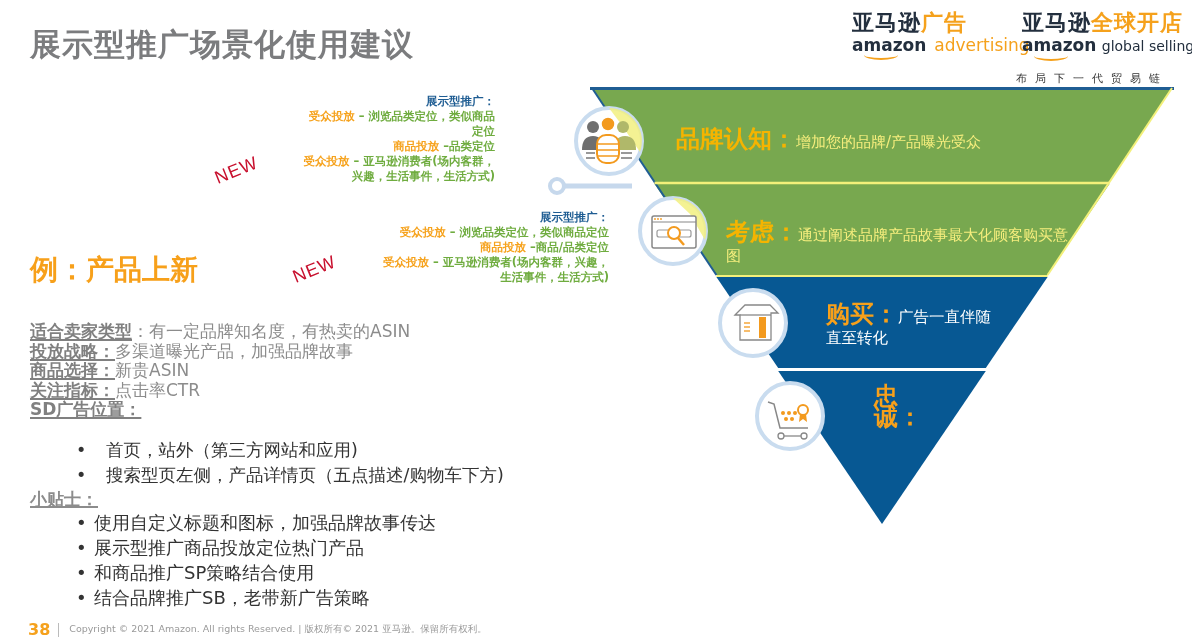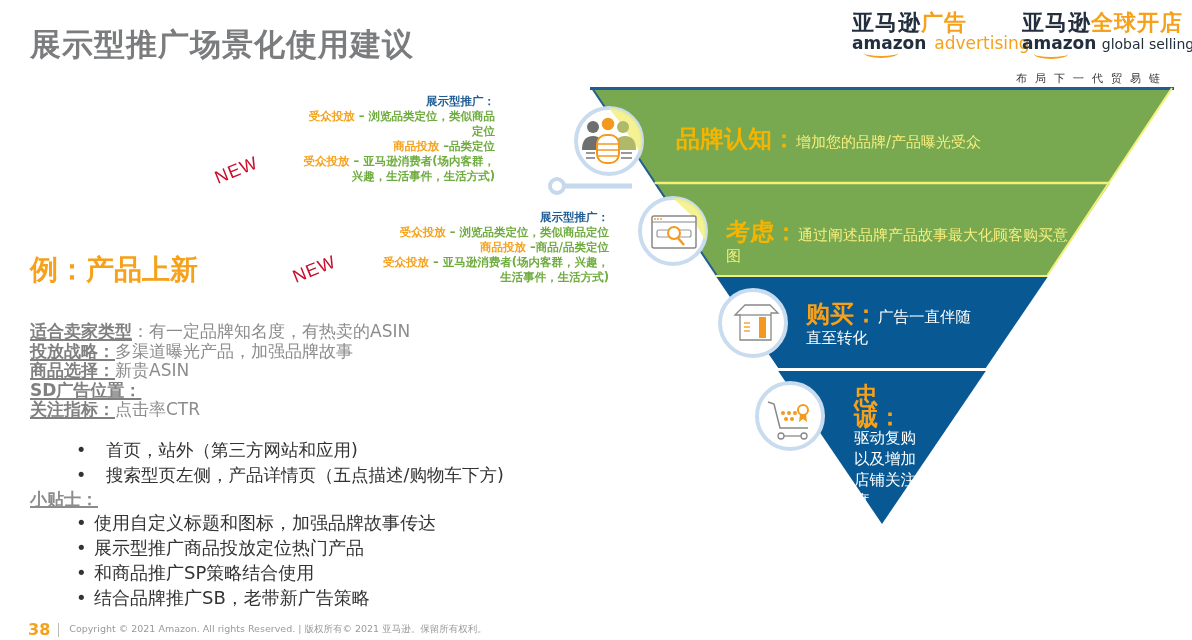--- a/index.html
+++ b/index.html
@@ -5,21 +5,21 @@
   html, body { margin:0; padding:0; }
   body { width:1192px; height:640px; background:#ffffff; position:relative; overflow:hidden;
          font-family:"DejaVu Sans","Liberation Sans",sans-serif; }
   .abs { position:absolute; }
   .title { left:30px; top:24px; font-size:31px; font-weight:bold; color:#7b7c7e; letter-spacing:1px; white-space:nowrap; }
 
   
   .logo { top:10px; white-space:nowrap; }
   .logo .cn { font-size:22px; font-weight:bold; letter-spacing:1px; line-height:26px; }
   .logo .cn .dark { color:#232f3e; }
-  .logo .cn .orange { color:#f5a11c; }
+  .logo .cn .orange { color:#f5a11c;font-family:Liberation Mono, monospace; }
   .logo .en { font-size:17px; line-height:18px; margin-top:-2px; }
   .logo .en .amz { font-weight:bold; color:#232f3e; }
   .logo .en .adv { color:#f5a11c;padding-left:8px; }
   .logo .en .gs { color:#232f3e; font-size:14px; }
   .smile { width:34px; height:8px; border-bottom:2px solid #f5a11c; border-radius:0 0 50% 50%; margin-left:12px; margin-top:-4px; }
   .slogan { right:24px; top:71px; font-size:11px; color:#333; letter-spacing:8px; white-space:nowrap; }
 
   
   .callout { text-align:right; font-size:11.5px; font-weight:bold; line-height:15px; white-space:nowrap; }
   .c-blue { color:#1f5d93; }
@@ -37,21 +37,21 @@
   .bullets2 { left:76px; top:510px; font-size:18px; color:#333; line-height:25px; white-space:nowrap; }
   .bullets2 .row span.dot { display:inline-block; width:18px; }
 
   .footer { left:28px; top:620px; font-size:9.5px; color:#9a9a9a; white-space:nowrap; display:flex; align-items:center; }
   .footer .pg { color:#f5a11c; font-size:16px; font-weight:bold; margin-right:8px; }
   .footer .sep { width:1px; height:14px; background:#bbb; margin-right:10px; }
 
   
   .ftext { color:#f6ee7d; font-size:15px; line-height:21px; }
   .ftext .lbl { color:#f5b400; font-size:24px; font-weight:bold; }
-  .ftext.blue { color:#ffffff; font-size:15.5px; }
+  .ftext.blue { color:#ffffff; font-size:15.5px;margin-left:20px; }
   .ftext.blue .lbl { color:#f7a01a; }
 </style>
 </head>
 <body>
 
 <div class="abs title">展示型推广场景化使用建议</div>
 
 <div class="abs logo" style="left:852px;">
   <div class="cn"><span class="dark">亚马逊</span><span class="orange">广告</span></div>
   <div class="en"><span class="amz">amazon</span><span class="adv">advertising</span></div>
@@ -148,21 +148,20 @@
   <span class="lbl">品牌认知：</span><span>增加您的品牌/产品曝光受众</span>
 </div>
 <div class="abs ftext" style="left:726px; top:222px; width:345px;">
   <span class="lbl">考虑：</span><span>通过阐述品牌产品故事最大化顾客购买意图</span>
 </div>
 <div class="abs ftext blue" style="left:806px; top:304px; width:172px;">
   <span class="lbl">购买：</span><span>广告一直伴随直至转化</span>
 </div>
 <div class="abs ftext blue" style="left:854px; top:386px; width:64px;">
   <div class="lbl">忠诚：</div>
-  <div>驱动复购以及增加店铺关注度</div>
 </div>
 
 <div class="abs callout" style="right:697px; top:94px;">
   <div class="c-blue">展示型推广：</div>
   <div><span class="c-orange">受众投放</span><span class="c-green"> – 浏览品类定位，类似商品</span></div>
   <div class="c-green">定位</div>
   <div><span class="c-orange">商品投放</span><span class="c-green"> –品类定位</span></div>
   <div><span class="c-orange">受众投放</span><span class="c-green"> – 亚马逊消费者(场内客群，</span></div>
   <div class="c-green">兴趣，生活事件，生活方式)</div>
 </div>
@@ -176,22 +175,22 @@
   <div class="c-green">生活事件，生活方式)</div>
 </div>
 <div class="abs new-tag" style="left:292px; top:259px;">NEW</div>
 
 <div class="abs example">例：产品上新</div>
 
 <div class="abs info">
   <div><span class="key">适合卖家类型</span><span>：</span><span>有一定品牌知名度，有热卖的ASIN</span></div>
   <div><span class="key">投放战略：</span><span>多渠道曝光产品，加强品牌故事</span></div>
   <div><span class="key">商品选择：</span><span>新贵ASIN</span></div>
+  <div><span class="key">关注指标：</span><span>点击率CTR</span></div>
   <div><span class="key">SD广告位置：</span></div>
-  <div><span class="key">关注指标：</span><span>点击率CTR</span></div>
 </div>
 
 <div class="abs bullets1">
   <div class="row"><span class="dot">•</span><span>首页，站外（第三方网站和应用)</span></div>
   <div class="row"><span class="dot">•</span><span>搜索型页左侧，产品详情页（五点描述/购物车下方)</span></div>
 </div>
 
 <div class="abs tips-label">小贴士：</div>
 <div class="abs bullets2">
   <div class="row"><span class="dot">•</span><span>使用自定义标题和图标，加强品牌故事传达</span></div>

